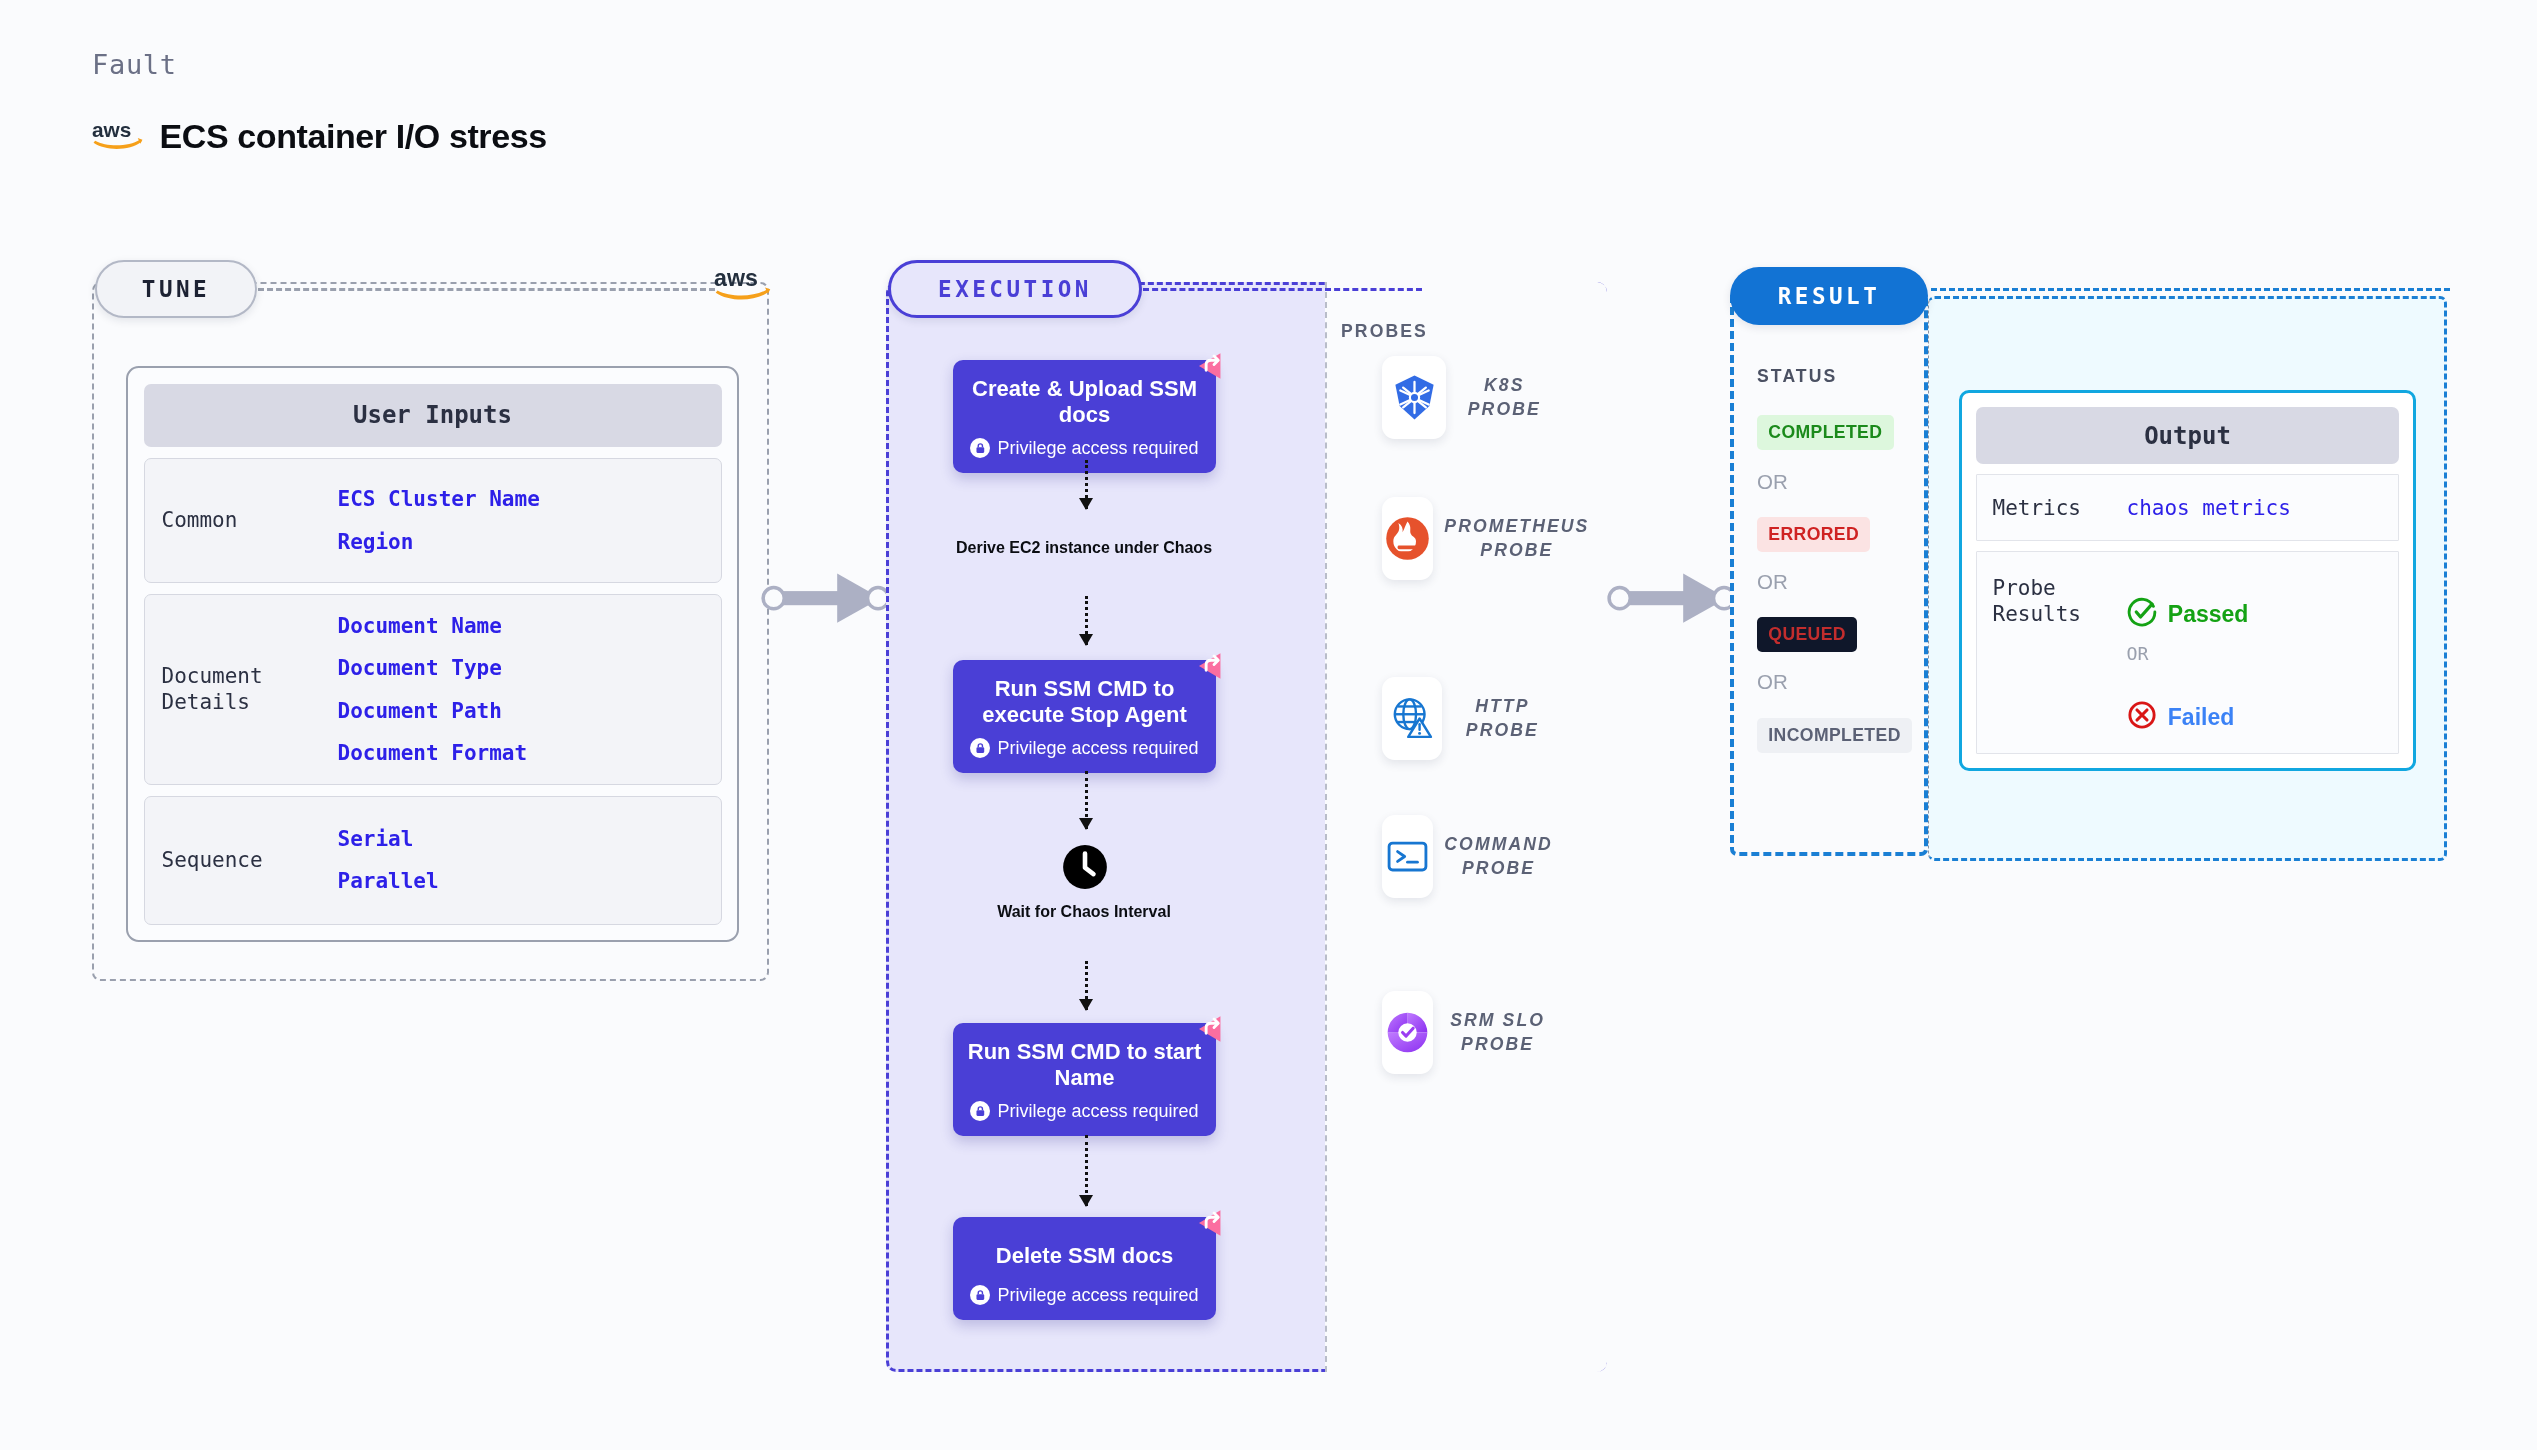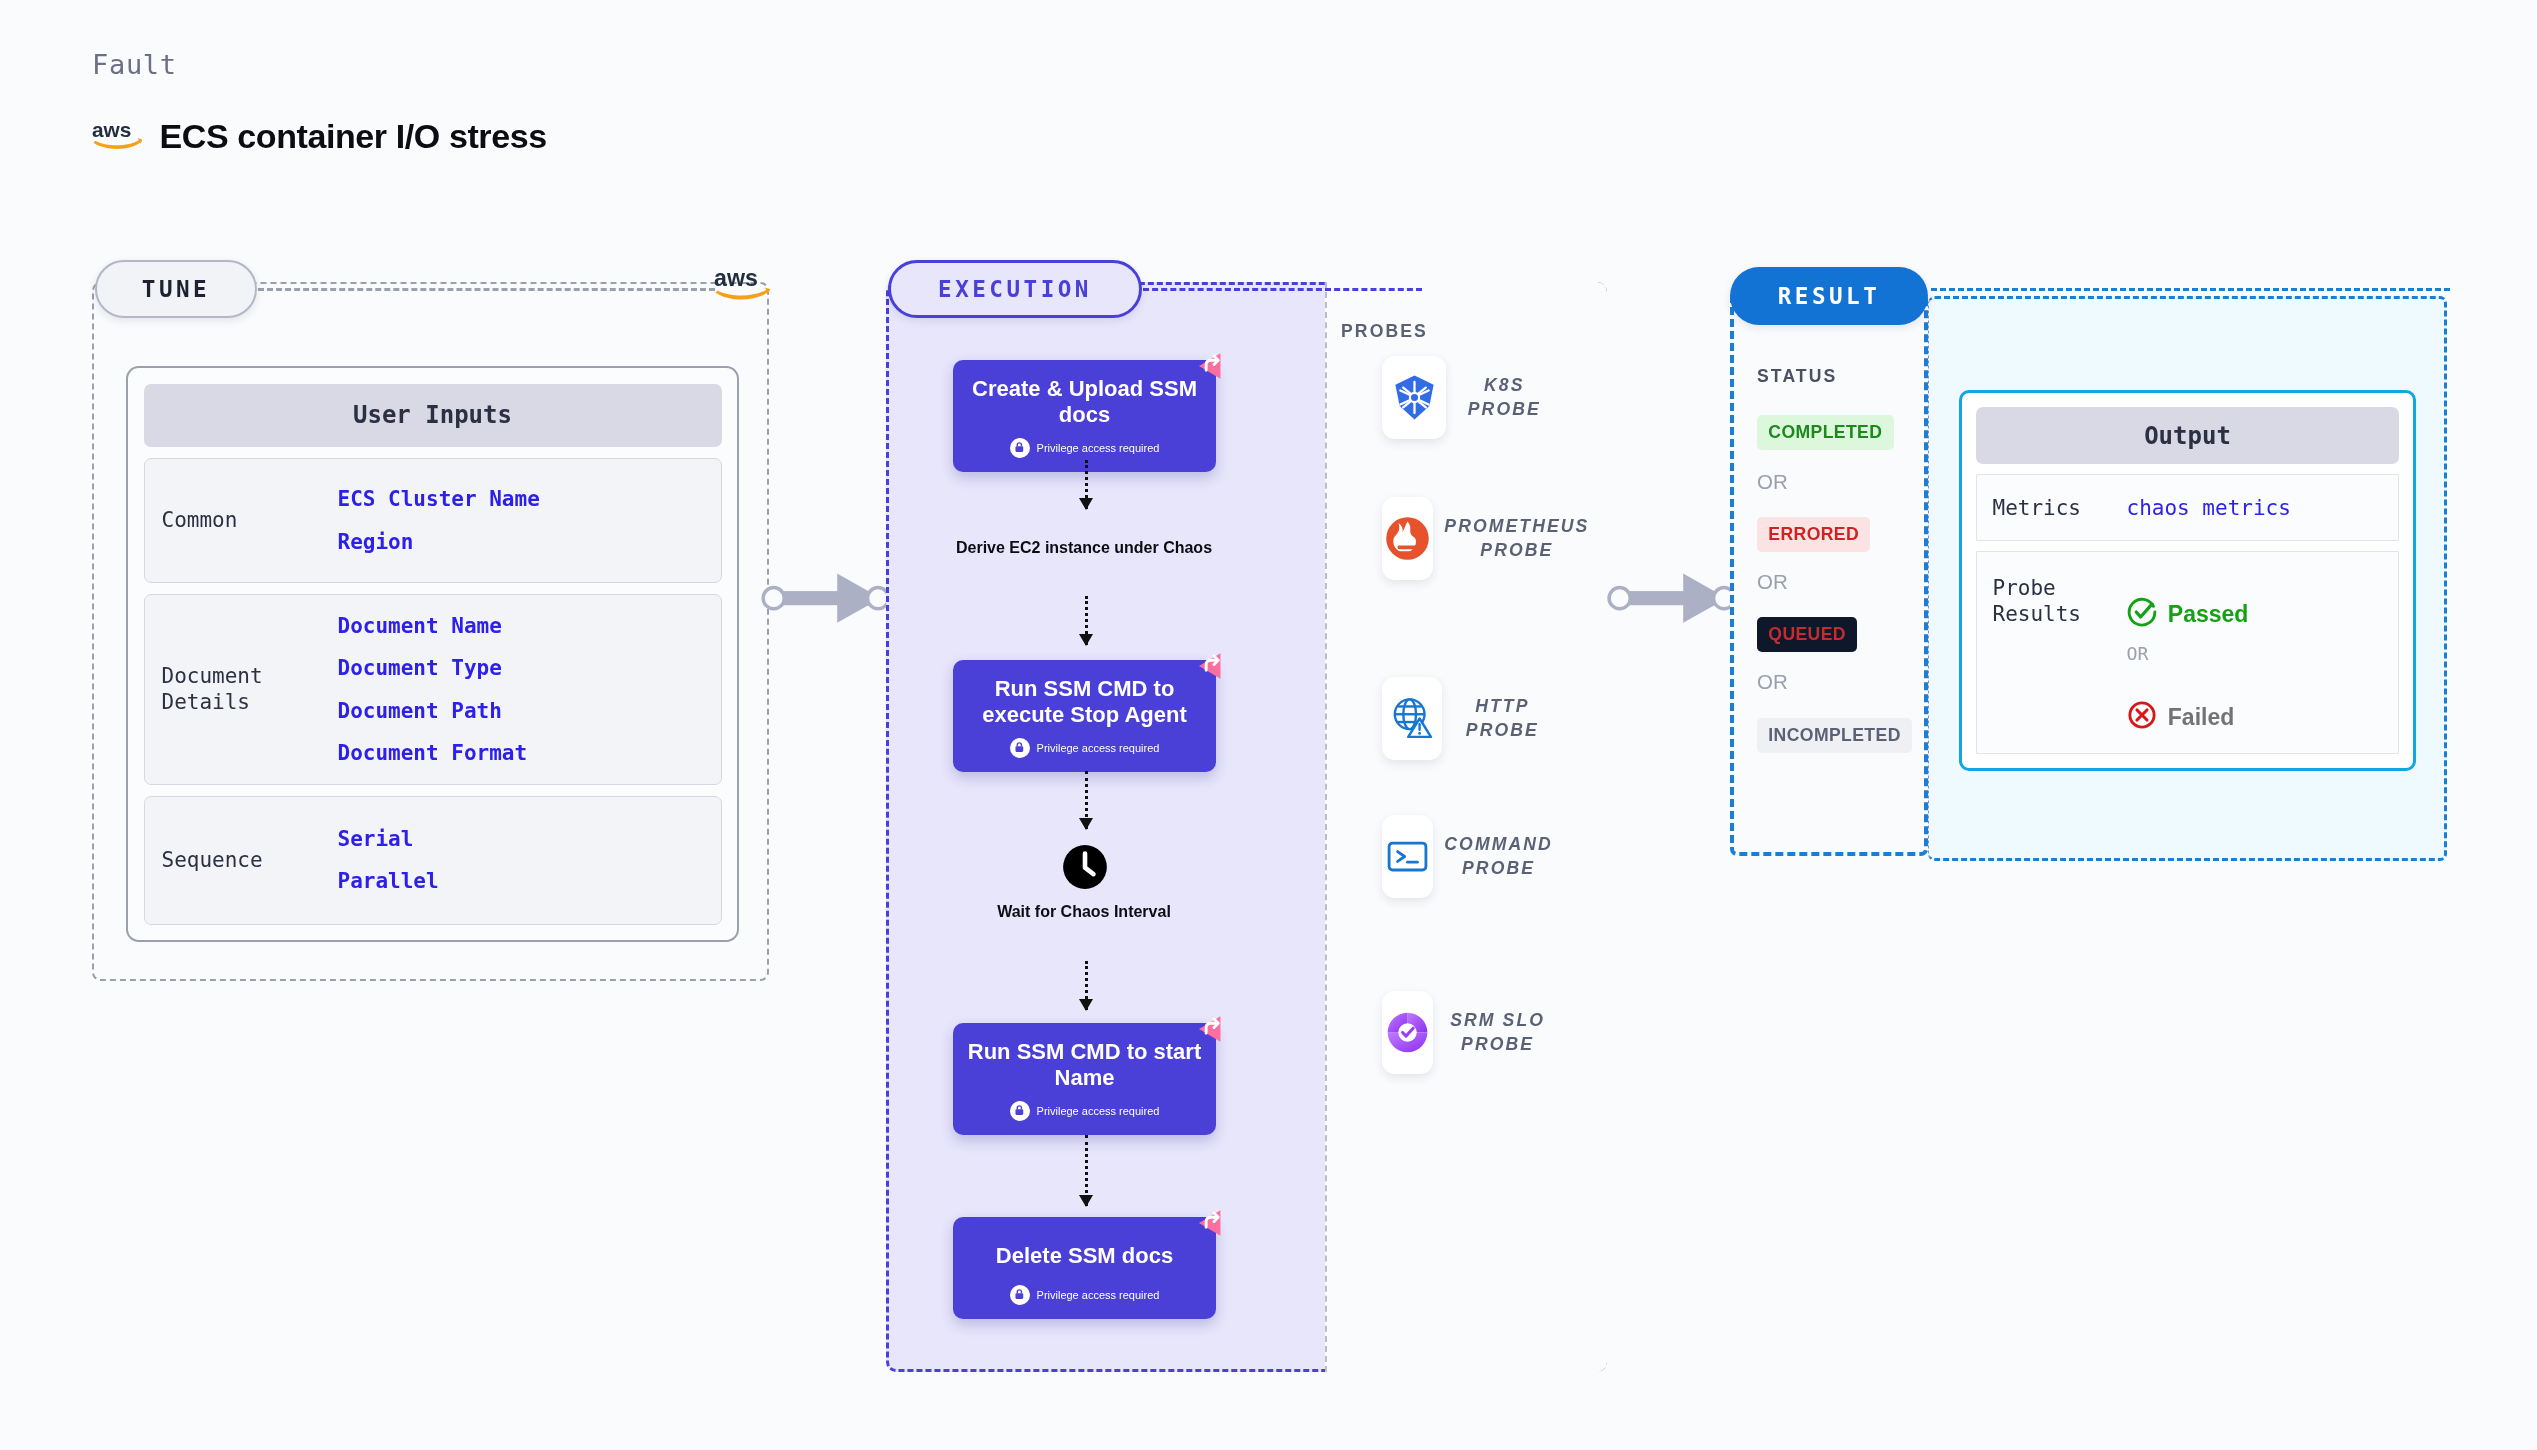--- a/index.html
+++ b/index.html
@@ -128,21 +128,21 @@
   
   .node {
     position: absolute; width: 263px;
     background: #4a3fd6; border-radius: 10px;
     box-shadow: 0 5.6px 12.7px rgba(40,35,140,.22);
     color: #fff; text-align: center;
     padding: 15.5px 11.3px 14px;
   }
   .node-title { font-size: 22px; font-weight: bold; line-height: 1.22; }
   .node-priv {
-    margin-top: 8.5px; font-size: 11px; font-weight: normal;
+    margin-top: 8.5px; font-size: 18px; font-weight: normal;
     display: flex; align-items: center; justify-content: center; gap: 7px;
   }
   .lock-badge {
     width: 20px; height: 20px; border-radius: 50%;
     background: #fff; display: inline-flex;
     align-items: center; justify-content: center; flex: 0 0 auto;
   }
   .corner-flag { position: absolute; right: -12.7px; top: -14px; }
 
   .step-text {
@@ -218,21 +218,21 @@
   }
   .out-metrics { height: 73px; }
   .out-probes { height: 226px; }
   .out-val-mono {
     font-family: "DejaVu Sans Mono", monospace;
     font-size: 21px; color: #2d20e8;
   }
   .pr-col { display: flex; flex-direction: column; gap: 10px; }
   .pr-line { display: flex; align-items: center; gap: 11.3px; font-size: 23px; font-weight: bold; margin-top: 26px; }
   .pr-pass { color: #14a214; }
-  .pr-fail { color: #737373; }
+  .pr-fail { color: #3b82f6; }
   .pr-or { font-family: "DejaVu Sans Mono", monospace; font-size: 18.3px; color: #9aa0ae; font-weight: normal; }
 
   
   .big-arrow { position: absolute; }
 </style>
 </head>
 <body>
 
 <div id="root">
 

